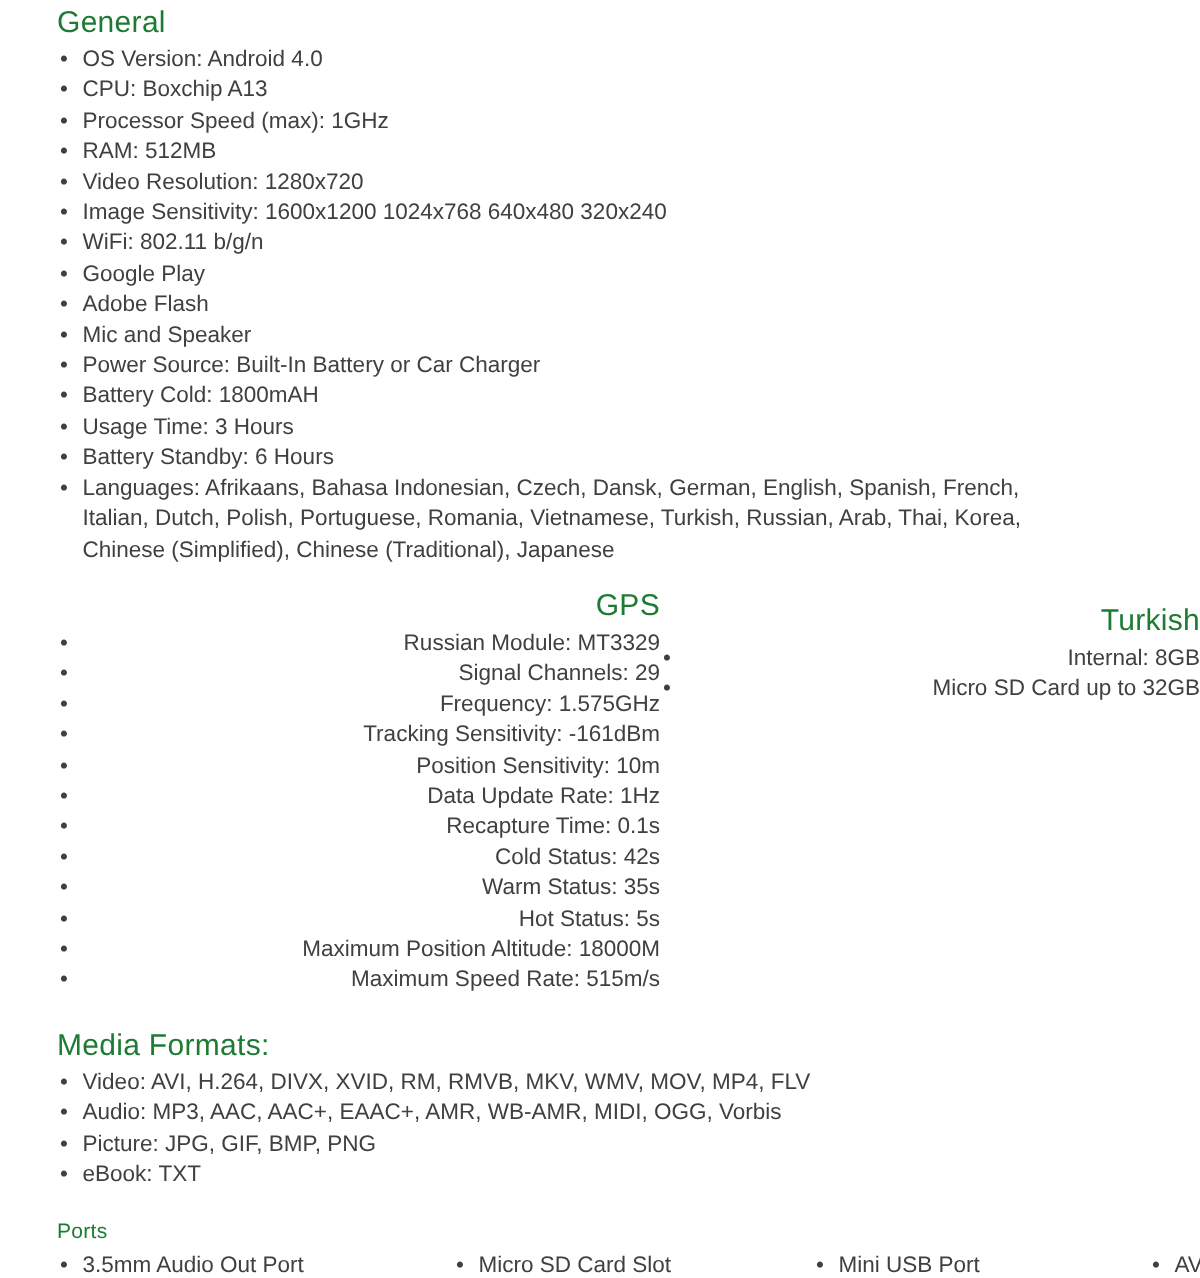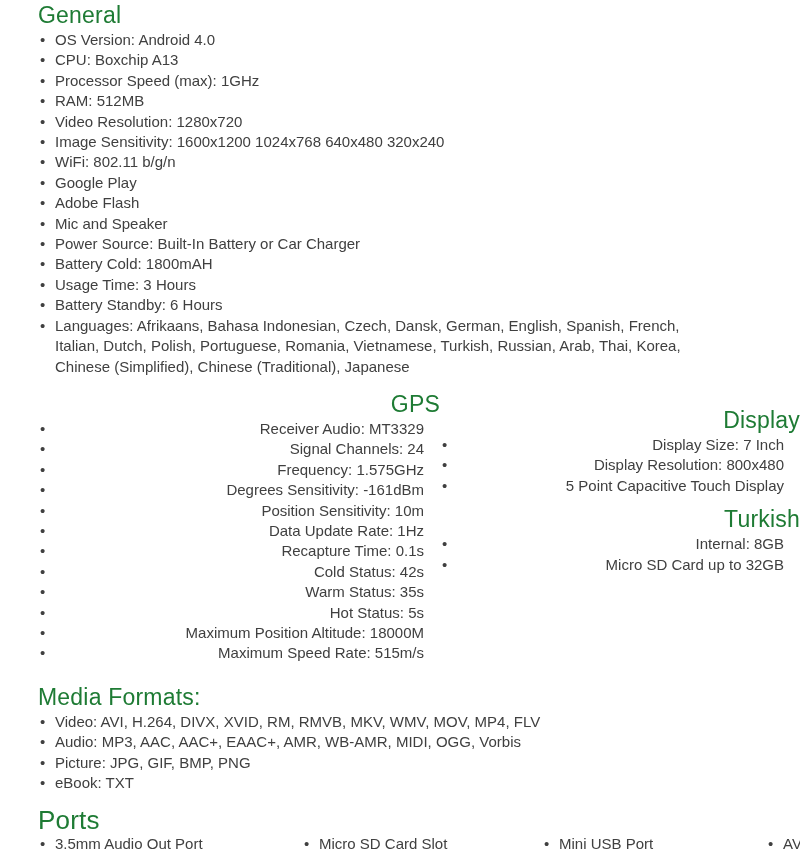--- a/index.html
+++ b/index.html
@@ -15,29 +15,29 @@
     color: #404040;
     -webkit-font-smoothing: antialiased;
   }
   .page {
     padding: 2px 0 0 38px;
     box-sizing: border-box;
     width: 800px;
   }
   h2.sec-title {
     margin: 0;
-    font-size: 23px;
+    font-size: 20px;
     line-height: 26px;
     font-weight: 400;
     color: #1E7B34;
     letter-spacing: 0.2px;
   }
   ul.spec-list {
     list-style: none;
-    margin: 2px 16px 0 0;
+    margin: 2px 0 0 0;
     padding: 0;
     font-size: 15px;
   }
   ul.spec-list li {
     position: relative;
     padding-left: 17px;
     line-height: 20.4px;
     max-width: 655px;
   }
   ul.spec-list li::before {
@@ -52,21 +52,21 @@
     display: flex;
     margin-top: 14px;
     text-align: right;
   }
   .col-left { width: 402px; flex: 0 0 402px; }
   .col-right { flex: 1; }
   .sub-gap-display { margin-top: 16px; }
   .sub-gap-memory { margin-top: 10px; }
   .sec-media { margin-top: 20px; }
   .sec-ports { margin-top: 16px; }
-  .sec-ports h2.sec-title { font-size: 26px; line-height: 22px; }
+  .sec-ports h2.sec-title { font-size: 14px; line-height: 22px; }
   ul.ports-list {
     display: flex;
     flex-direction: row;
     margin-top: 3px;
   }
   ul.ports-list li { max-width: none; }
   ul.ports-list li:nth-child(1) { width: 247px; flex: 0 0 247px; }
   ul.ports-list li:nth-child(2) { width: 223px; flex: 0 0 223px; }
   ul.ports-list li:nth-child(3) { width: 207px; flex: 0 0 207px; }
   ul.ports-list li:nth-child(4) { flex: 0 0 auto; }
@@ -94,45 +94,37 @@
       <li>Usage Time: 3 Hours</li>
       <li>Battery Standby: 6 Hours</li>
       <li>Languages: Afrikaans, Bahasa Indonesian, Czech, Dansk, German, English, Spanish, French, Italian, Dutch, Polish, Portuguese, Romania, Vietnamese, Turkish, Russian, Arab, Thai, Korea, Chinese (Simplified), Chinese (Traditional), Japanese</li>
     </ul>
   </div>
 
   <div class="row">
     <div class="col-left">
       <h2 class="sec-title">GPS</h2>
       <ul class="spec-list">
-        <li>Receiver Audio: MT3329</li>
-        <li>Signal Channels: 24</li>
+        <li>Russian Module: MT3329</li>
+        <li>Signal Channels: 29</li>
         <li>Frequency: 1.575GHz</li>
-        <li>Degrees Sensitivity: -161dBm</li>
+        <li>Tracking Sensitivity: -161dBm</li>
         <li>Position Sensitivity: 10m</li>
         <li>Data Update Rate: 1Hz</li>
         <li>Recapture Time: 0.1s</li>
         <li>Cold Status: 42s</li>
         <li>Warm Status: 35s</li>
         <li>Hot Status: 5s</li>
         <li>Maximum Position Altitude: 18000M</li>
         <li>Maximum Speed Rate: 515m/s</li>
       </ul>
     </div>
 
     <div class="col-right">
 
-      <div class="sub-gap-display">
-        <h2 class="sec-title">Display</h2>
-        <ul class="spec-list">
-          <li>Display Size: 7 Inch</li>
-          <li>Display Resolution: 800x480</li>
-          <li>5 Point Capacitive Touch Display</li>
-        </ul>
-      </div>
 
       <div class="sub-gap-memory">
         <h2 class="sec-title">Turkish</h2>
         <ul class="spec-list">
           <li>Internal: 8GB</li>
           <li>Micro SD Card up to 32GB</li>
         </ul>
       </div>
     </div>
   </div>

